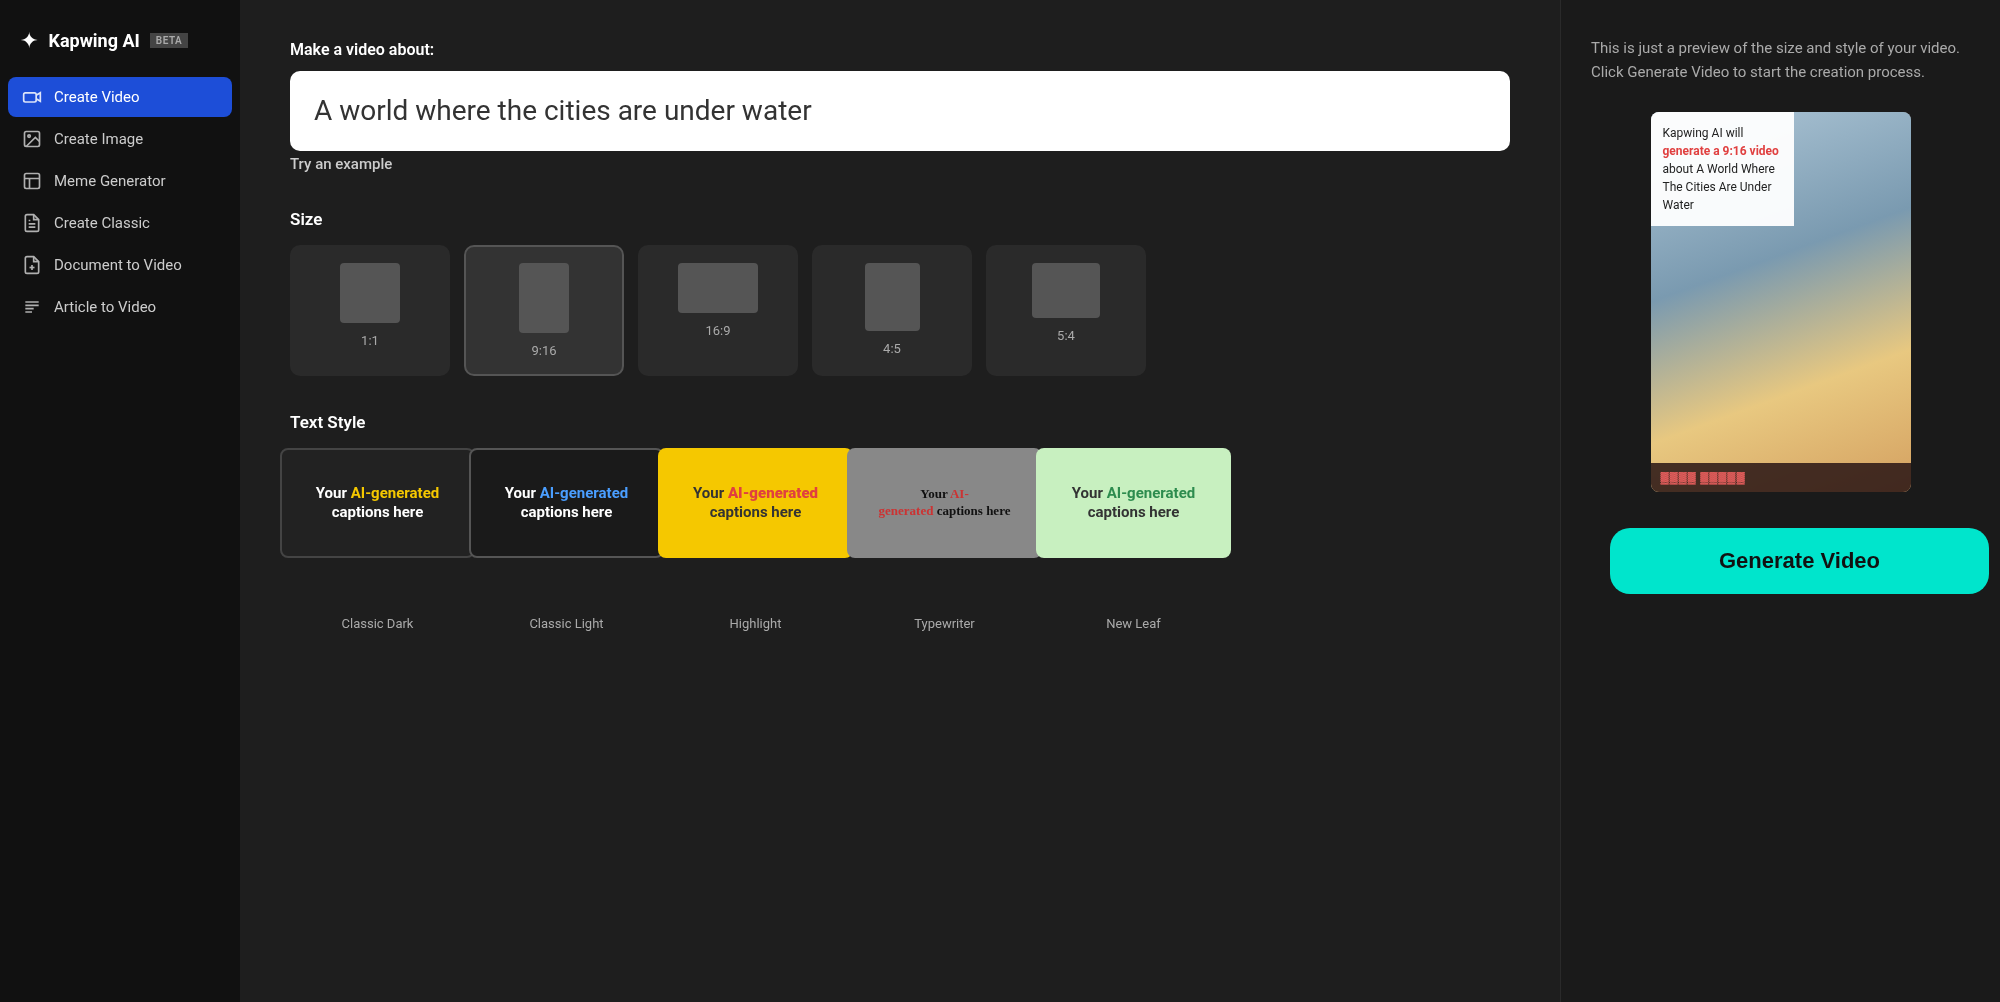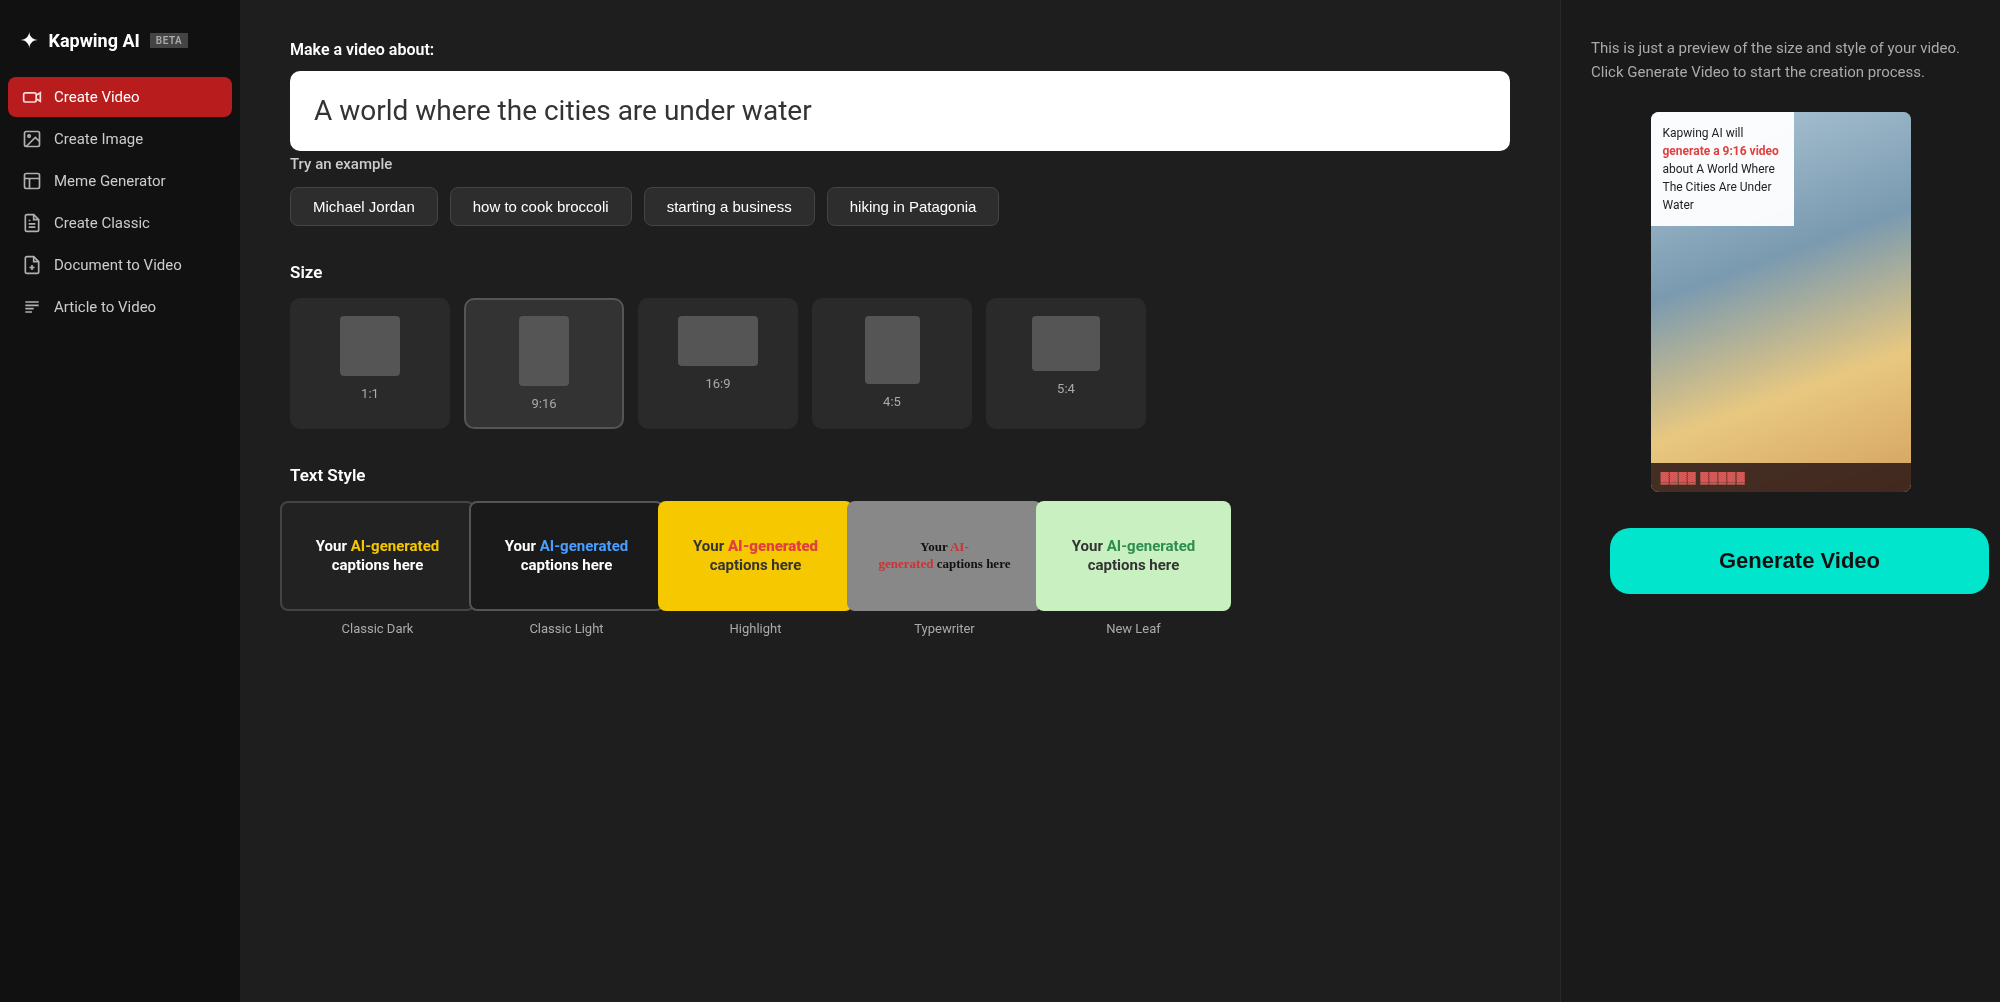--- a/index.html
+++ b/index.html
@@ -65,21 +65,21 @@
       gap: 12px;
       padding: 10px 14px;
       border-radius: 8px;
       cursor: pointer;
       font-size: 15px;
       color: #cccccc;
       transition: background 0.15s;
     }
 
     .nav-item.active {
-      background: #b91c1c;
+      background: #1d4ed8;
       color: #ffffff;
     }
 
     .nav-icon {
       width: 20px;
       height: 20px;
       opacity: 0.85;
       flex-shrink: 0;
     }
 
@@ -245,20 +245,21 @@
 
     .style-preview-text {
       font-size: 15px;
       font-weight: 700;
       line-height: 1.3;
     }
 
     .style-option-label {
       font-size: 13px;
       color: #aaaaaa;
+      margin-top: 48px;
     }
 
     .ai-yellow { color: #f5c800; }
     .ai-blue { color: #4a9eff; }
     .ai-green { color: #2d8c4e; }
     .ai-dark { color: #333333; }
     .ai-dark-red { color: #cc3333; }
 
     
     .right-panel {
@@ -410,26 +411,20 @@
 
 <main class="main-content">
 
   <div>
     <div class="prompt-label">Make a video about:</div>
     <textarea class="prompt-input" style="">A world where the cities are under water</textarea>
   </div>
 
   <div class="examples-section">
     <div class="examples-label">Try an example</div>
-    <div class="examples-list">
-      <button class="example-chip">Michael Jordan</button>
-      <button class="example-chip">how to cook broccoli</button>
-      <button class="example-chip">starting a business</button>
-      <button class="example-chip">hiking in Patagonia</button>
-    </div>
   </div>
 
   <div class="size-section">
     <div class="section-title">Size</div>
     <div class="size-grid">
 
       <div class="size-option">
         <div class="size-preview" style="width:60px;height:60px;"></div>
         <span class="size-option-label">1:1</span>
       </div>

